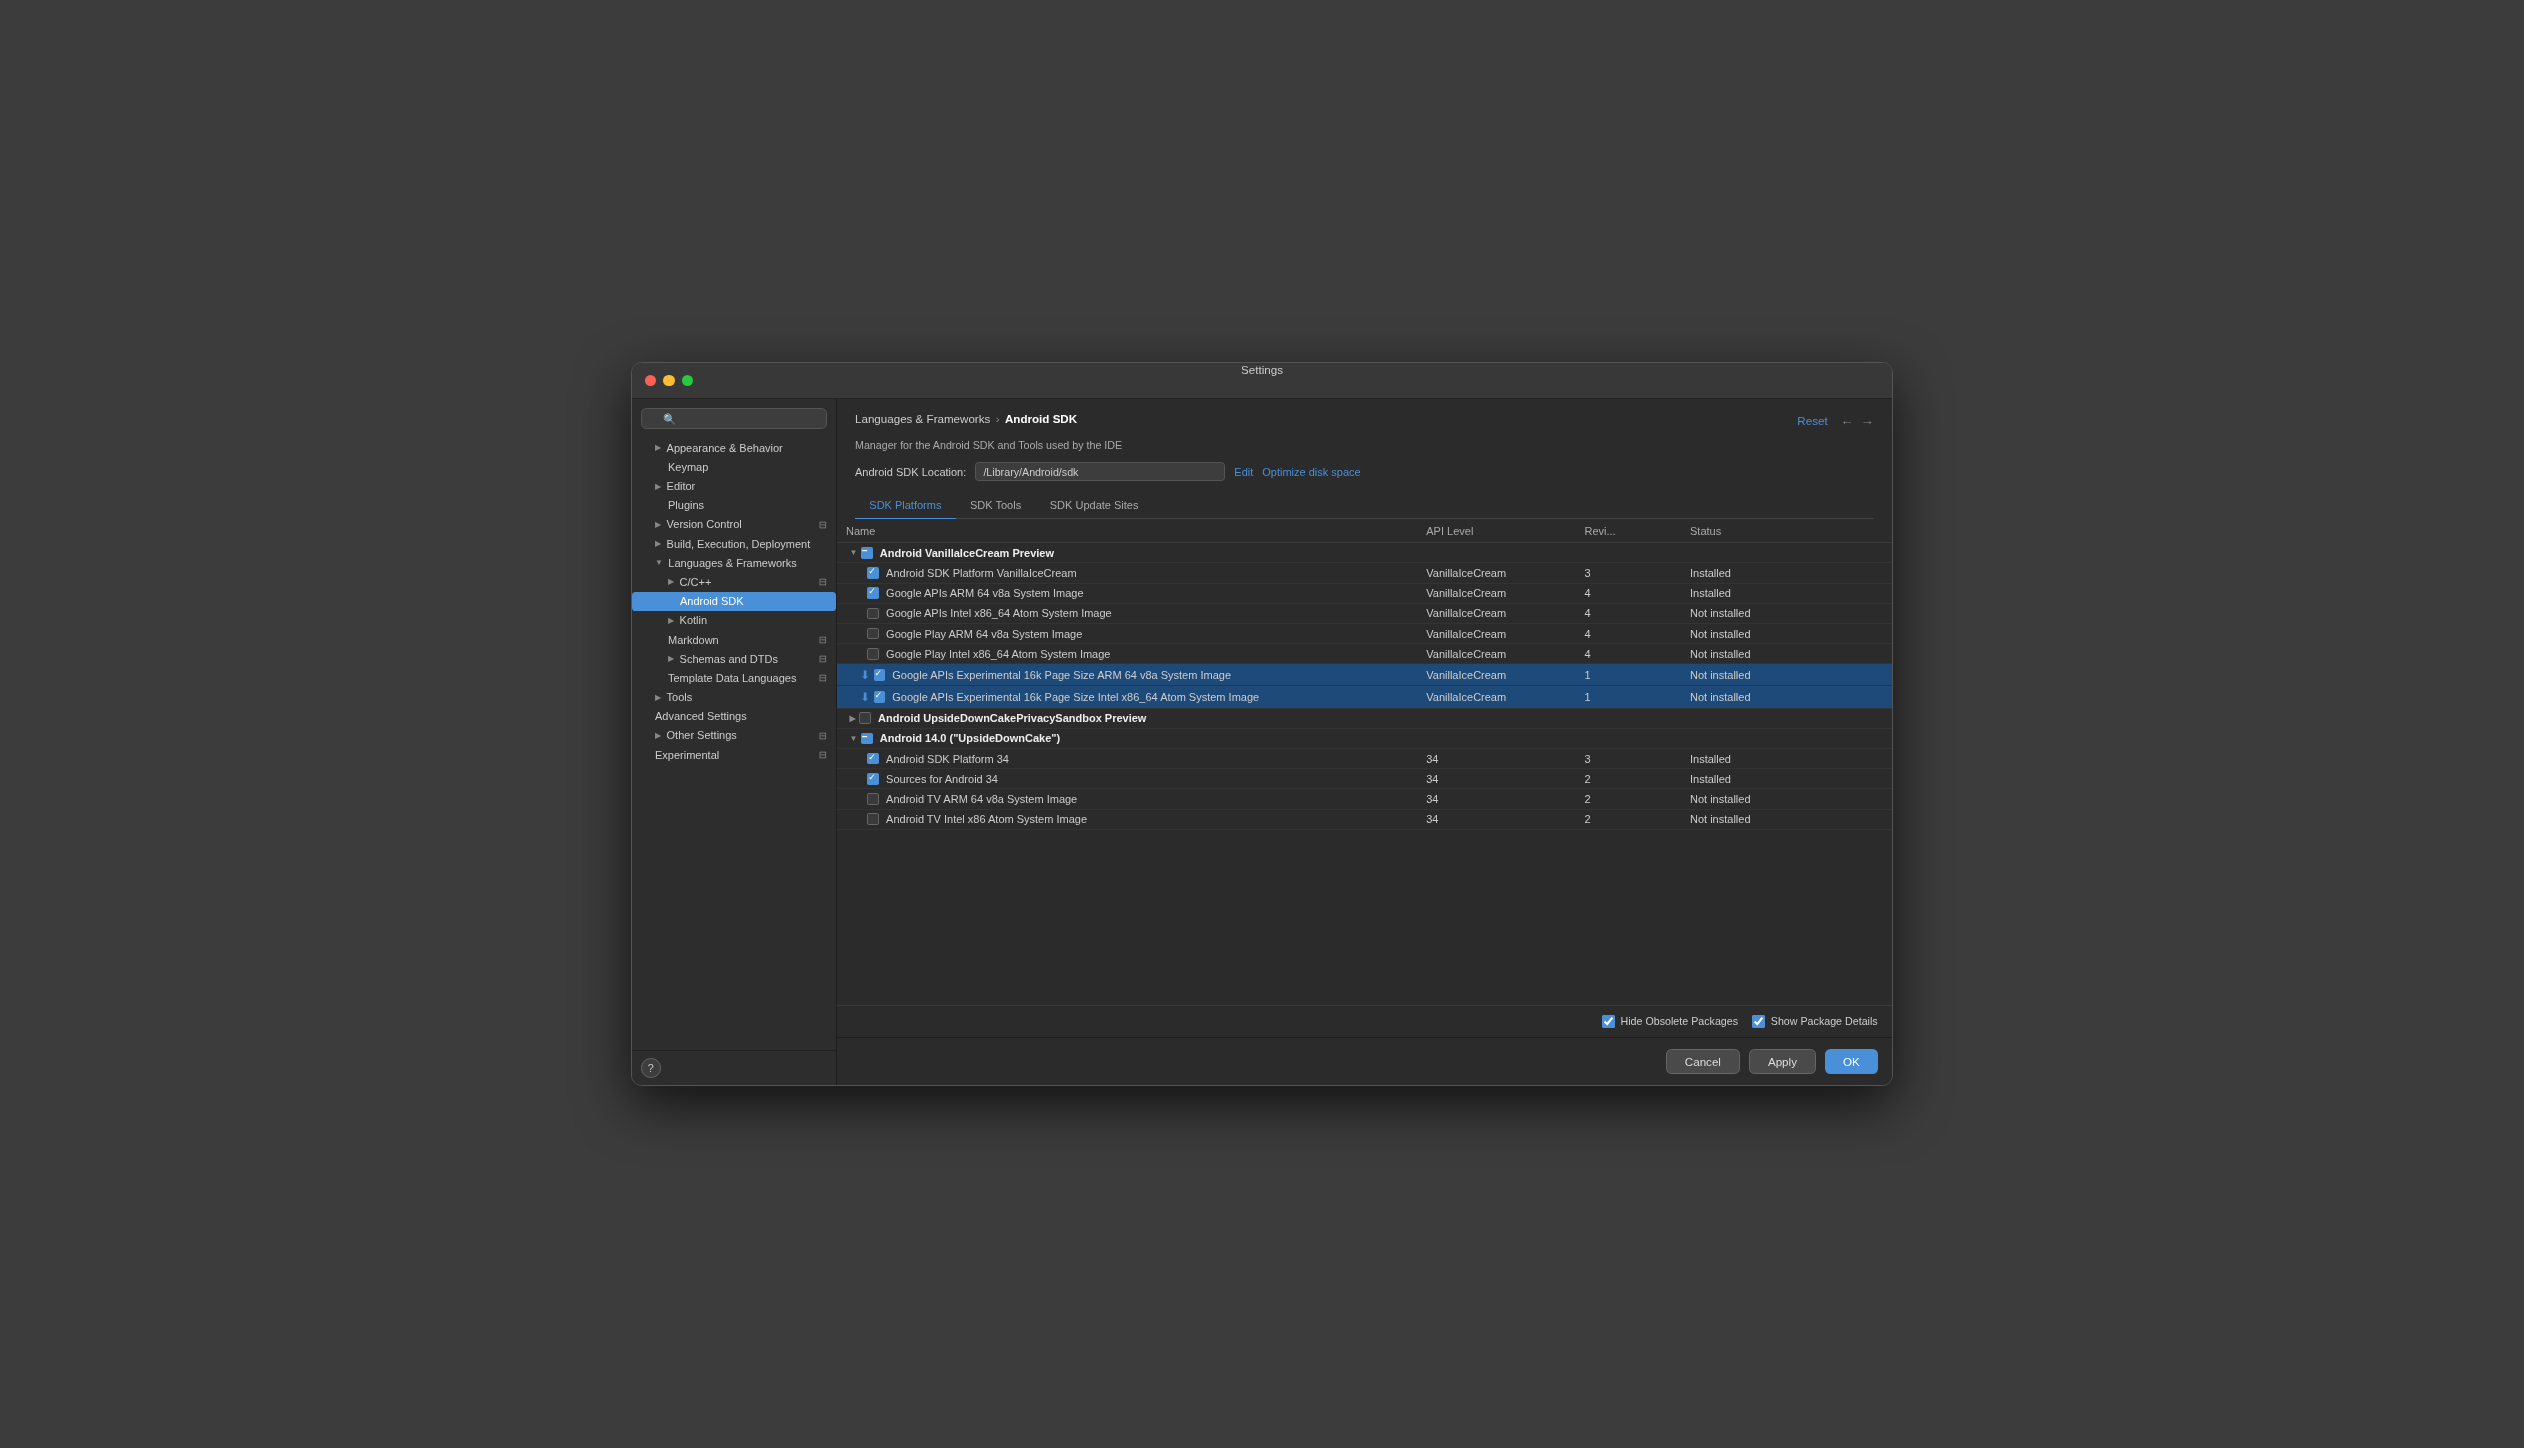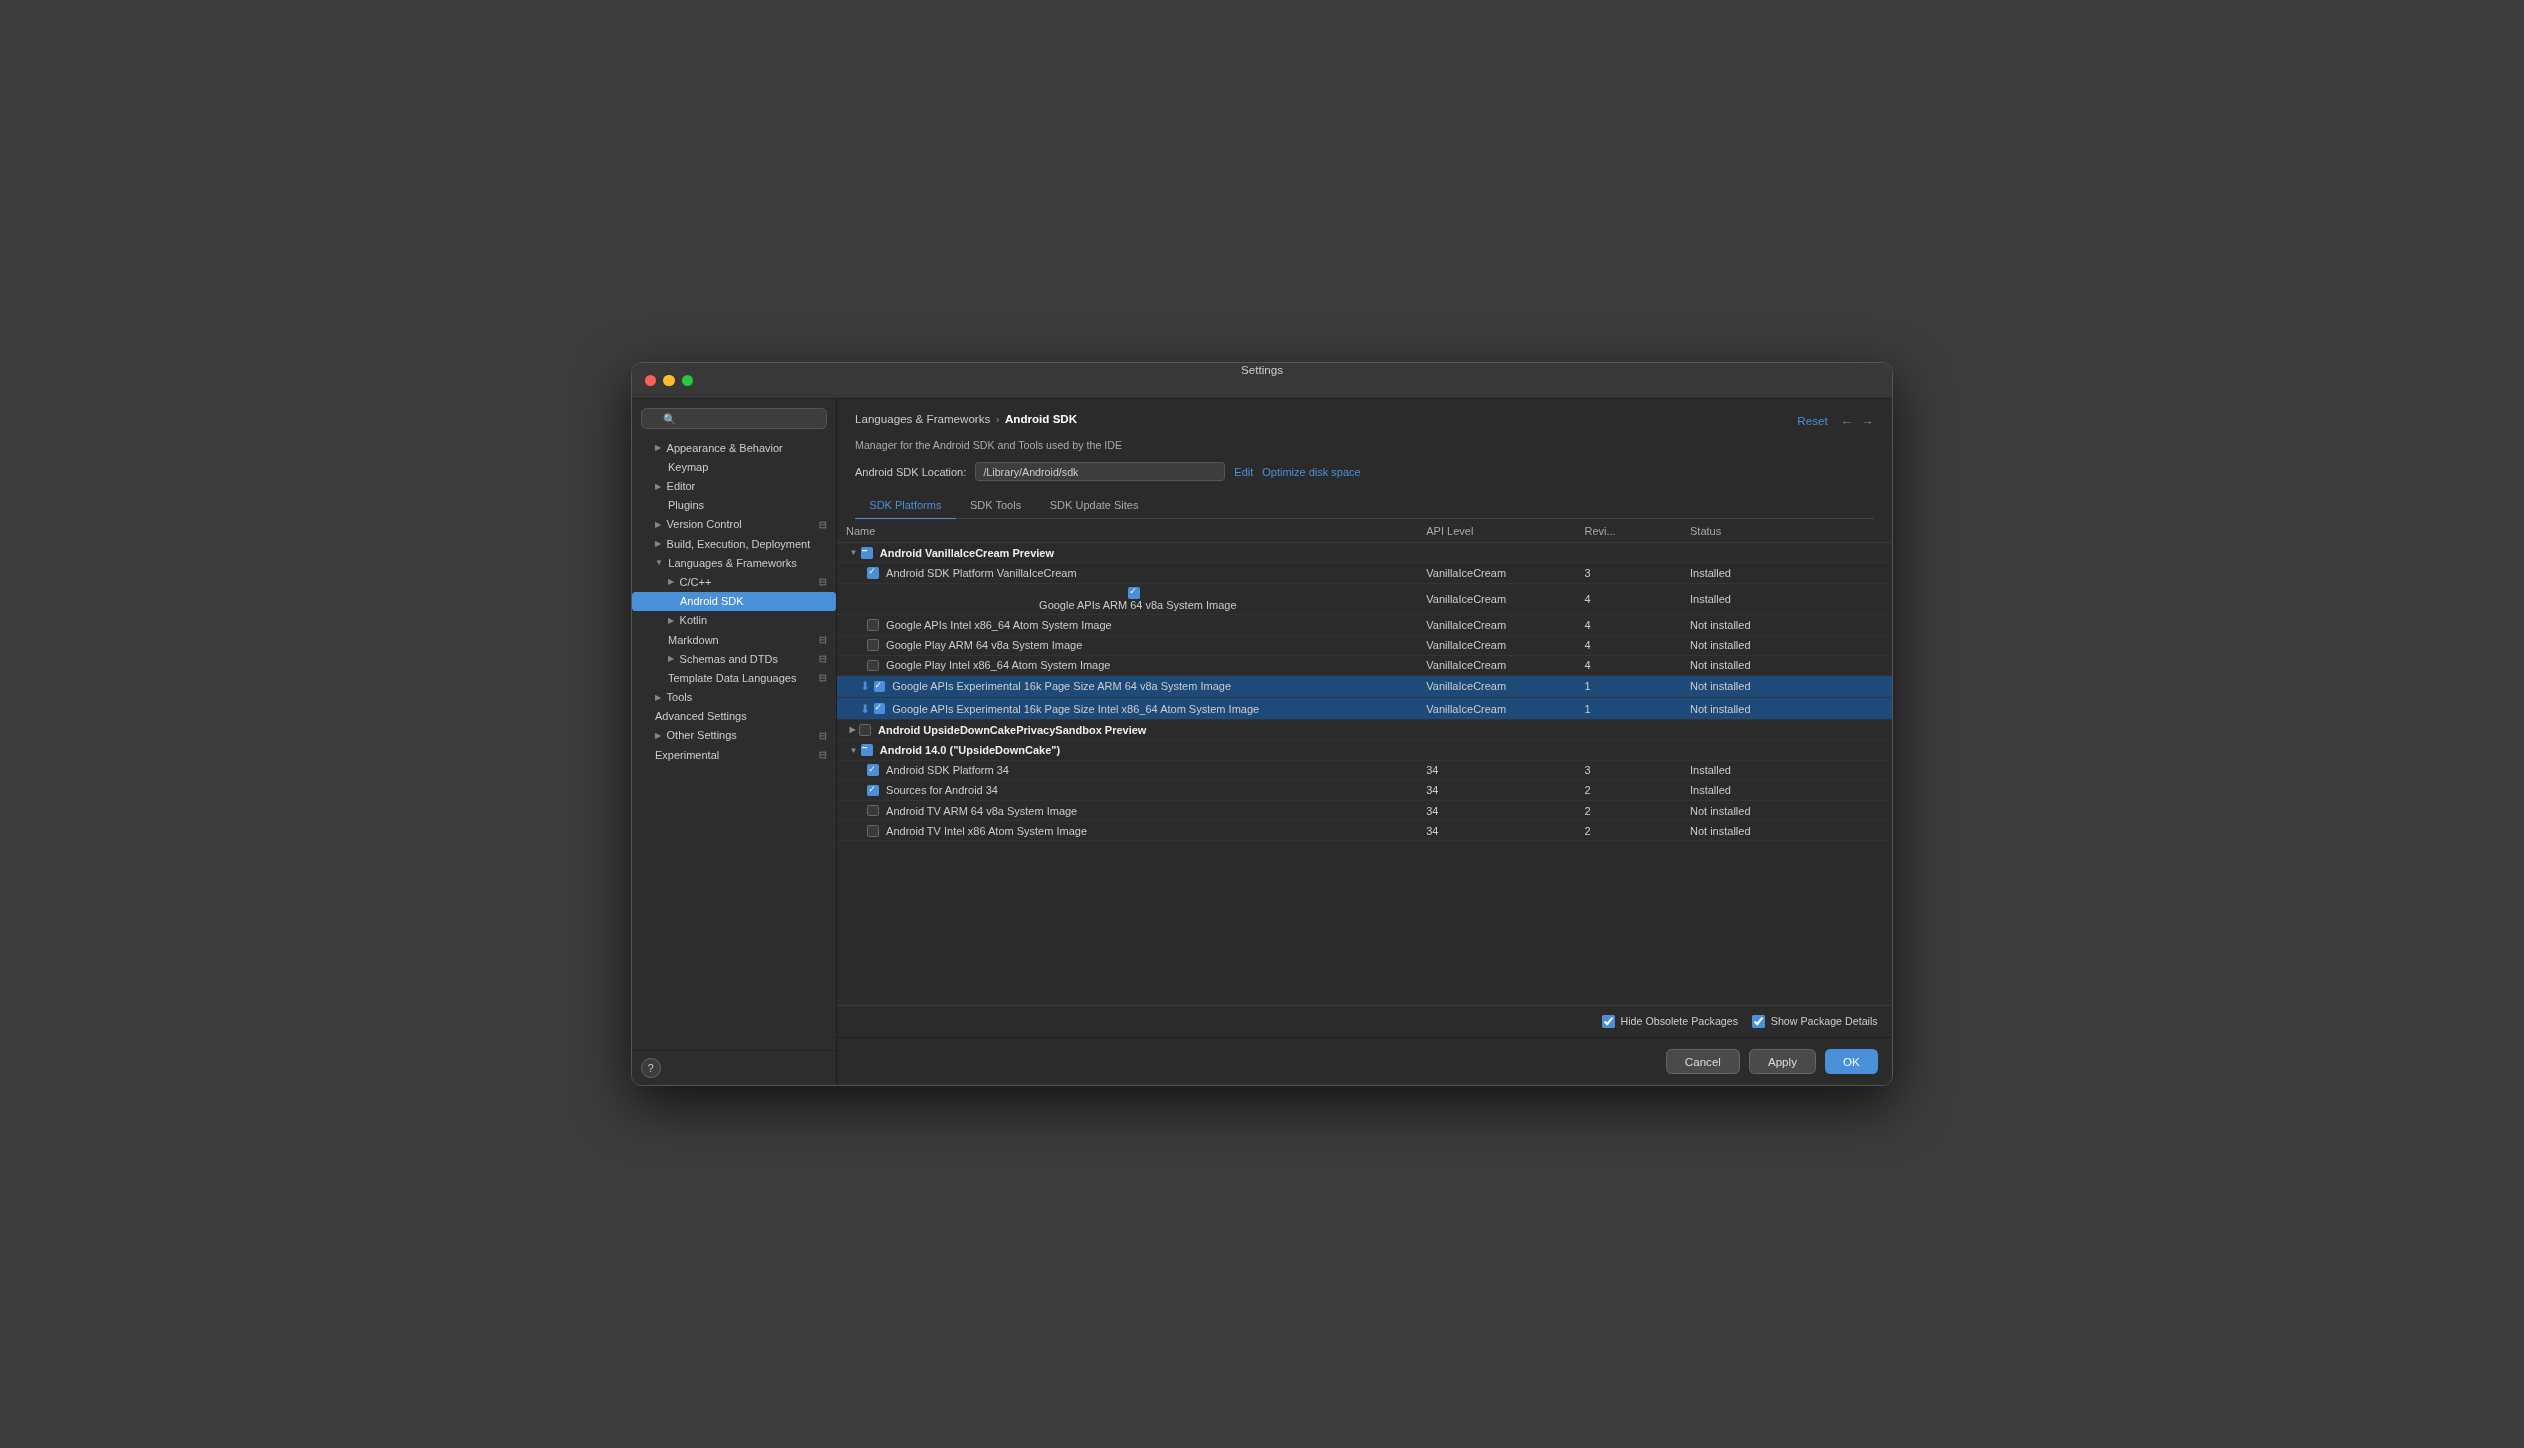--- a/index.html
+++ b/index.html
@@ -565,21 +565,21 @@
                   <span>Android SDK Platform VanillaIceCream</span>
                 </div>
               </td>
               <td>VanillaIceCream</td>
               <td>3</td>
               <td>Installed</td>
             </tr>
 
             <tr>
               <td class="col-name">
-                <div class="name-cell" style="padding-left:21.4px;flex-direction:column;">
+                <div class="name-cell" style="padding-left:21.4px;">
                   <span class="checked-blue" style="margin-right:7.1px;"></span>
                   <span>Google APIs ARM 64 v8a System Image</span>
                 </div>
               </td>
               <td>VanillaIceCream</td>
               <td>4</td>
               <td>Installed</td>
             </tr>
 
             <tr>

